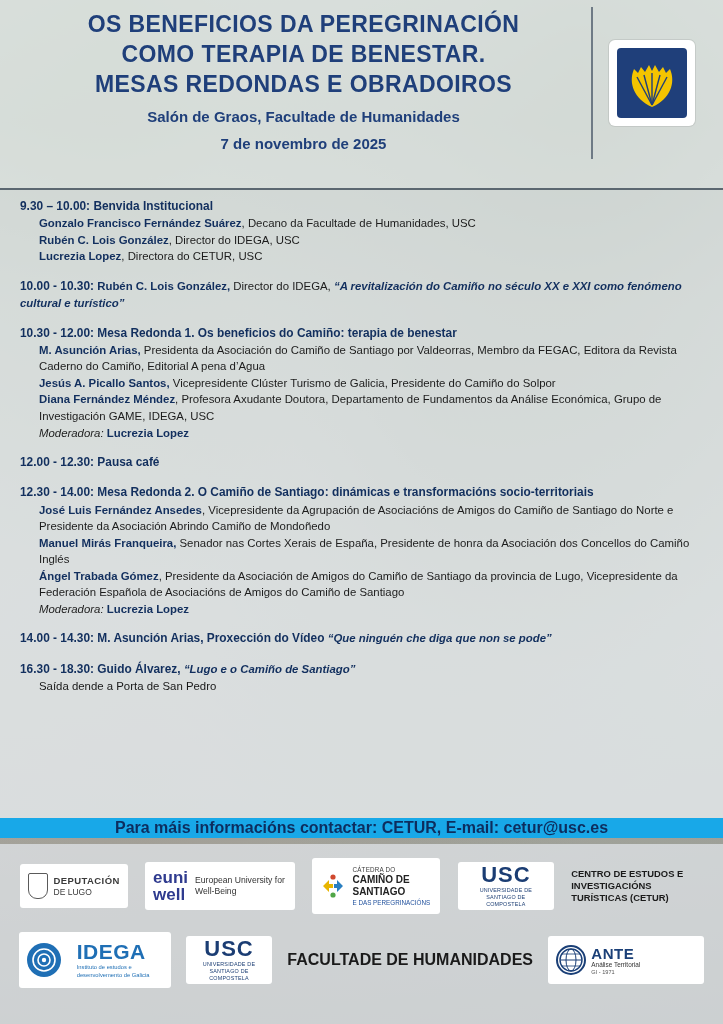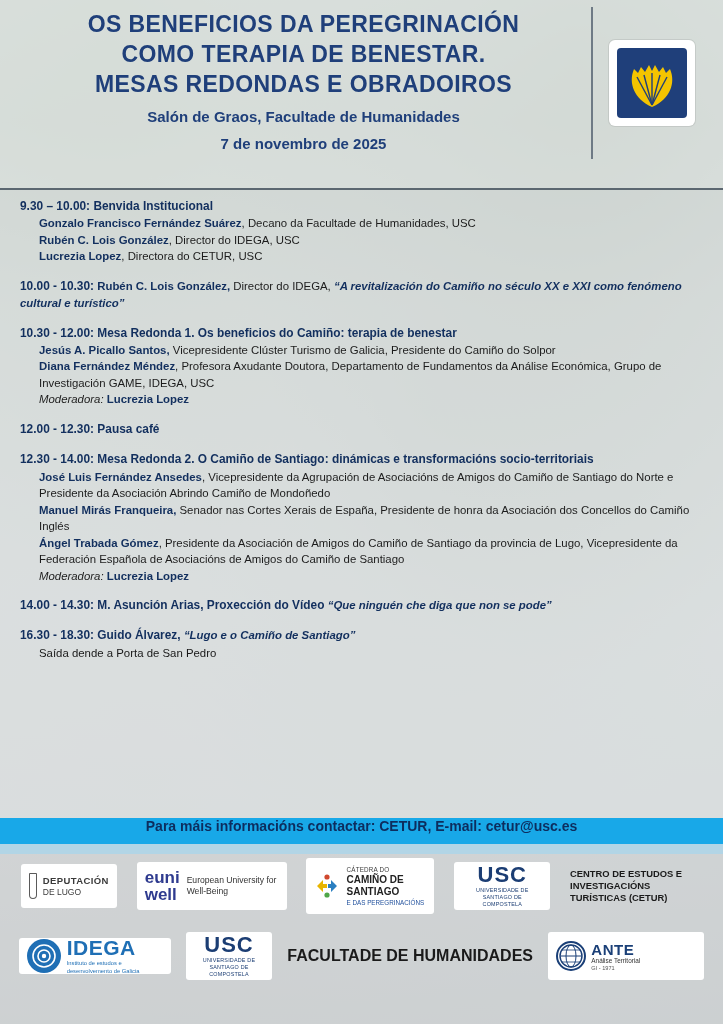--- a/index.html
+++ b/index.html
@@ -130,27 +130,28 @@
   .role { color: #1c1c1c; }
   .mod { font-style: italic; color: #1c1c1c; }
   .mod b { font-style: normal; color: #122f5e; }
   .quote { font-style: italic; font-weight: bold; color: #122f5e; }
 
   
   .contact-bar {
     position: absolute;
     left: 0; right: 0;
     top: 818px;
-    height: 36px;
+    height: 20px;
     background: #18a8e8;
     display: flex;
+    align-items: center;
     justify-content: center;
     color: #0d2d5e;
     font-weight: bold;
-    font-size: 14px;
+    font-size: 16px;
   }
 
   
   .footer {
     position: absolute;
     left: 0; right: 0;
     top: 844px;
     bottom: 0;
     background: rgba(222,226,229,0.78);
     padding: 14px 16px 10px 16px;
@@ -164,21 +165,21 @@
   .logo-row.row2 { margin-top: 18px; justify-content: space-around; }
 
   .lg {
     background: #ffffff;
     border-radius: 3px;
     display: flex;
     align-items: center;
     justify-content: center;
     padding: 6px 8px;
   }
-  .lg-dep { width: 96px; height: 44px; flex-direction: row; gap: 6px; }
+  .lg-dep { width: 108px; height: 44px; flex-direction: row; gap: 6px; }
   .dep-shield {
     width: 20px; height: 26px;
     background: #fff;
     border: 1px solid #5a5a5a;
     border-radius: 2px 2px 9px 9px;
   }
   .dep-txt { font-size: 8.5px; color: #3a3a3a; line-height: 1.25; text-align: left; }
   .dep-txt .b { font-weight: bold; font-size: 9.5px; letter-spacing: .4px; }
 
   .lg-euni { width: 150px; height: 48px; justify-content: flex-start; gap: 7px; }
@@ -195,21 +196,21 @@
 
   .lg-usc { width: 96px; height: 48px; flex-direction: column; gap: 1px; }
   .usc-big { color: #1b3d73; font-weight: bold; font-size: 22px; letter-spacing: 1px; line-height: 1; }
   .usc-sub { color: #1b3d73; font-size: 5.4px; letter-spacing: .2px; text-align: center; line-height: 1.25; }
 
   .cetur-txt {
     font-size: 9.4px; color: #1a1a1a; font-weight: bold; line-height: 1.3;
     max-width: 132px;
   }
 
-  .lg-idega { width: 152px; height: 36px; justify-content: flex-start; gap: 6px; }
+  .lg-idega { width: 152px; height: 56px; justify-content: flex-start; gap: 16px; }
   .idega-mark { width: 34px; height: 34px; border-radius: 50%; background: #1f6fb5; position: relative; }
   .idega-txt .t1 { color: #1f6fb5; font-weight: bold; font-size: 21px; letter-spacing: .5px; line-height: 1; }
   .idega-txt .t2 { color: #1f6fb5; font-size: 5.8px; line-height: 1.25; margin-top: 2px; }
 
   .lg-usc2 { width: 86px; height: 48px; flex-direction: column; gap: 1px; }
 
   .fac-txt { font-size: 16px; color: #1a1a1a; font-weight: bold; line-height: 1.3; }
 
   .lg-ante { width: 156px; height: 48px; justify-content: flex-start; gap: 5px; }
   .ante-globe { width: 30px; height: 30px; border-radius: 50%; border: 2px solid #1a3f77; position: relative; }
@@ -269,20 +270,23 @@
 
   <div class="block">
     <div>
       <span class="line-head">10.00 - 10.30:</span><span class="name"> Rubén C. Lois González,</span><span class="role"> Director do IDEGA, </span><span class="quote">“A revitalización do Camiño no século XX e XXI como fenómeno cultural e turístico”</span>
     </div>
   </div>
 
   <div class="block">
     <div class="line-head">10.30 - 12.00: Mesa Redonda 1. Os beneficios do Camiño: terapia de benestar</div>
     <div class="indent">
+      <span class="name">M. Asunción Arias,</span><span class="role"> Presidenta da Asociación do Camiño de Santiago por Valdeorras, Membro da FEGAC, Editora da Revista Caderno do Camiño, Editorial A pena d’Agua</span>
+    </div>
+    <div class="indent">
       <span class="name">Jesús A. Picallo Santos,</span><span class="role"> Vicepresidente Clúster Turismo de Galicia, Presidente do Camiño do Solpor</span>
     </div>
     <div class="indent">
       <span class="name">Diana Fernández Méndez</span><span class="role">, Profesora Axudante Doutora, Departamento de Fundamentos da Análise Económica, Grupo de Investigación GAME, IDEGA, USC</span>
     </div>
     <div class="indent mod">
       <span>Moderadora: </span><b>Lucrezia Lopez</b>
     </div>
   </div>
 

